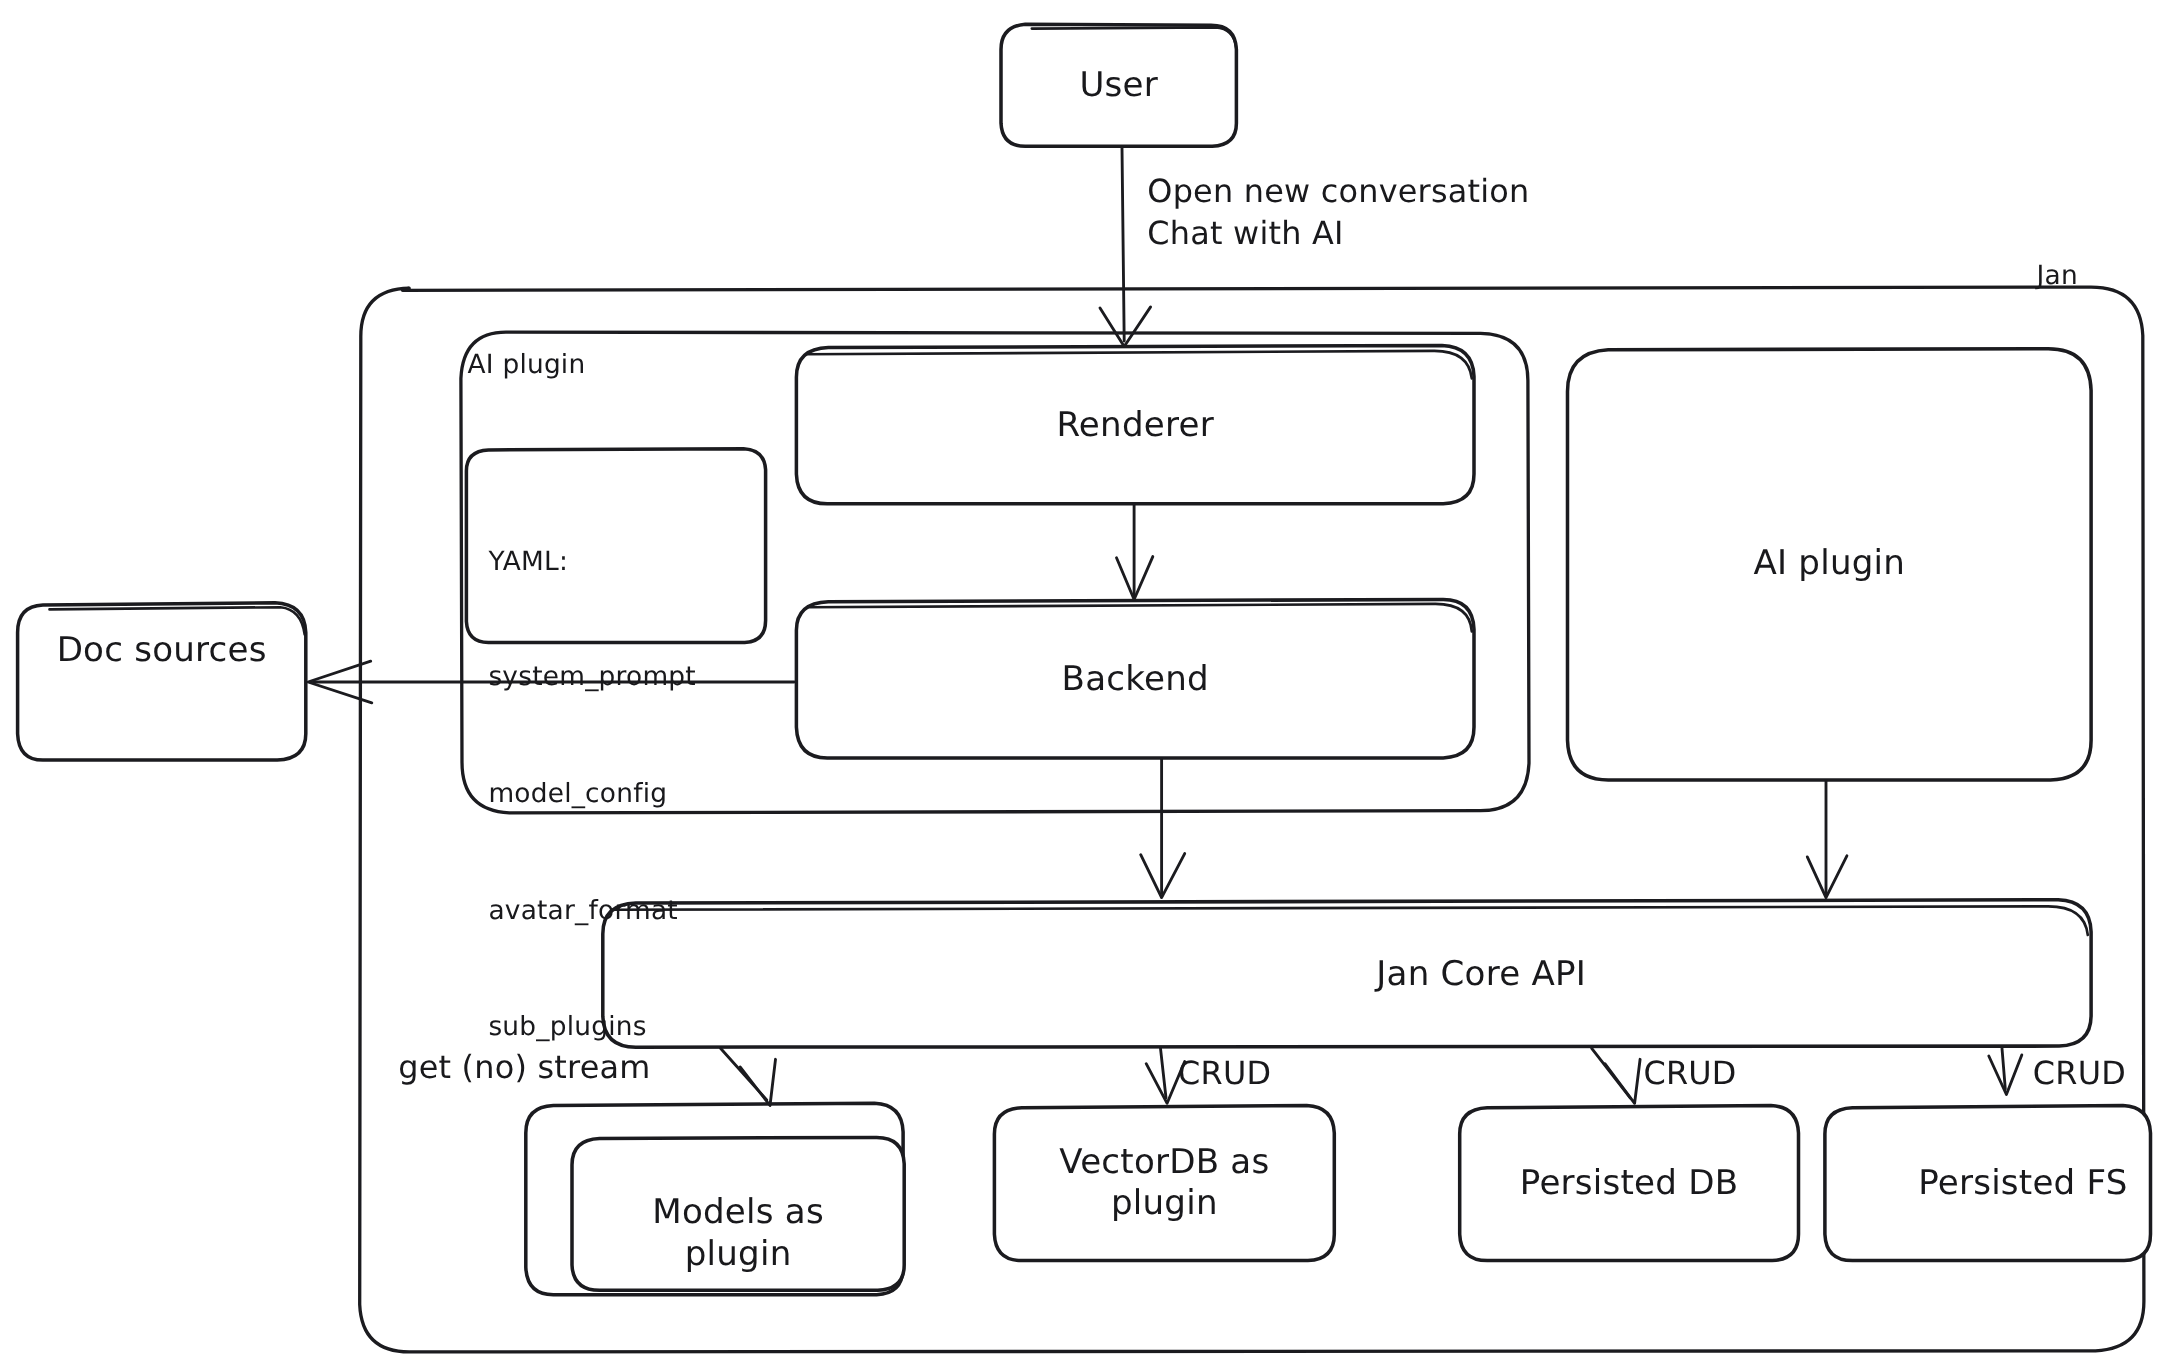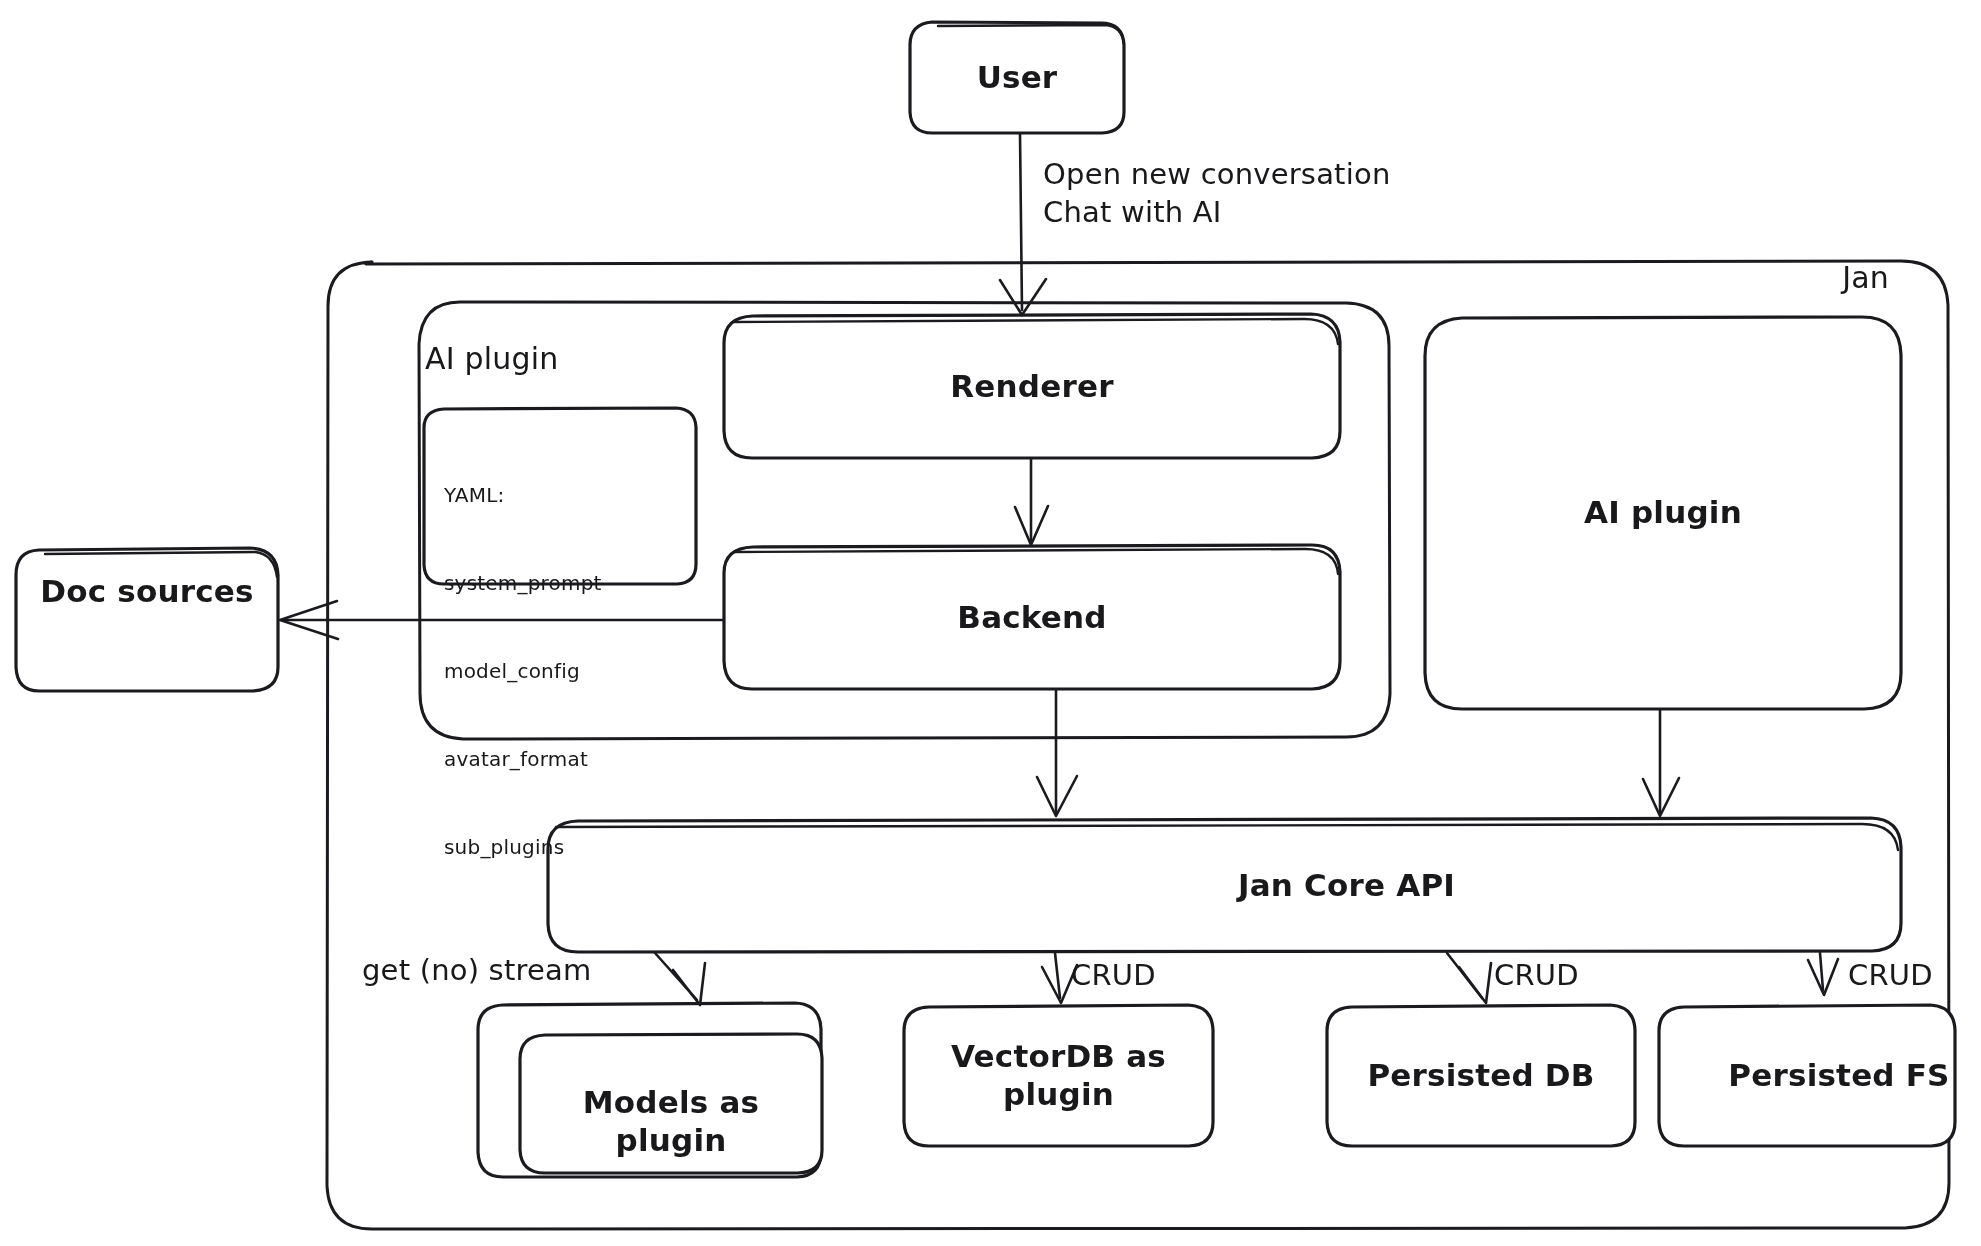--- a/index.html
+++ b/index.html
@@ -47,32 +47,30 @@
   }
   .lbl-node {
     font-size: 31px;
     text-align: center;
     line-height: 1.22;
   }
   .lbl-center {
     display: flex;
     align-items: center;
     justify-content: center;
-    font-weight: bold;
   }
   .lbl-edge {
     font-size: 29px;
     line-height: 1.3;
   }
   .lbl-group {
-    font-size: 30px;
-    margin-top: 24px;
+    font-size: 24px;
   }
   .lbl-yaml {
-    font-size: 20px;
+    font-size: 24px;
     line-height: 1.47;
   }
 </style>
 </head>
 <body>
 
 <div id="canvas">
 
   <svg class="layer" viewBox="0 0 1981 1246">
 

